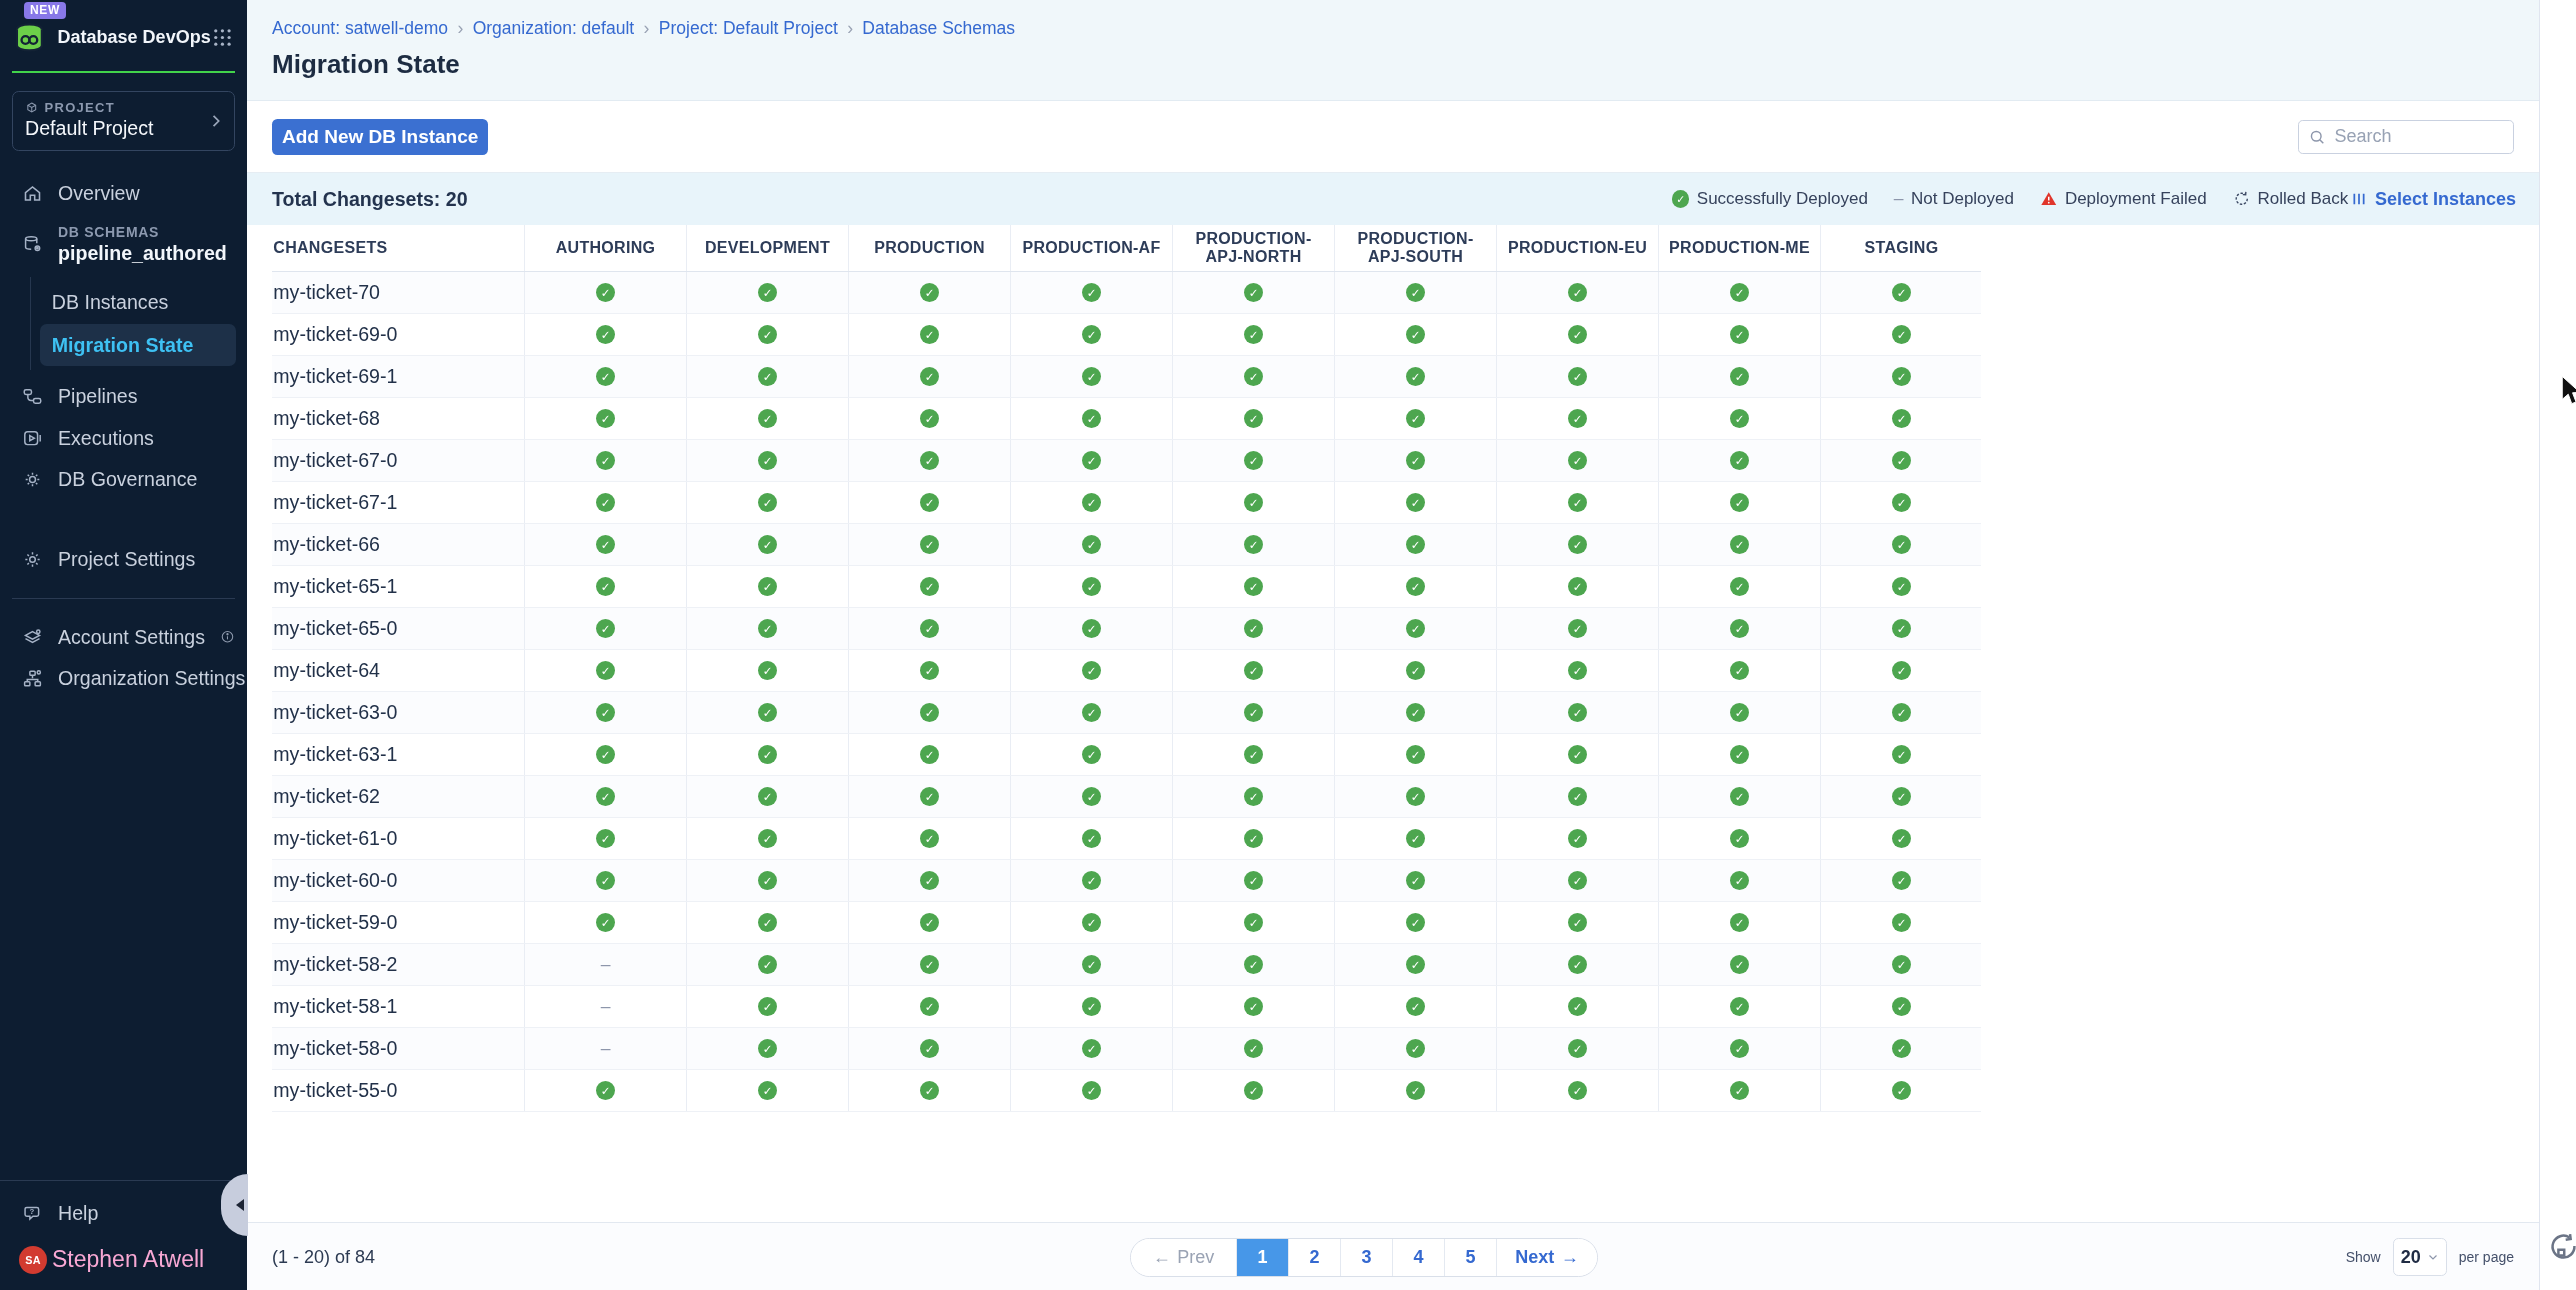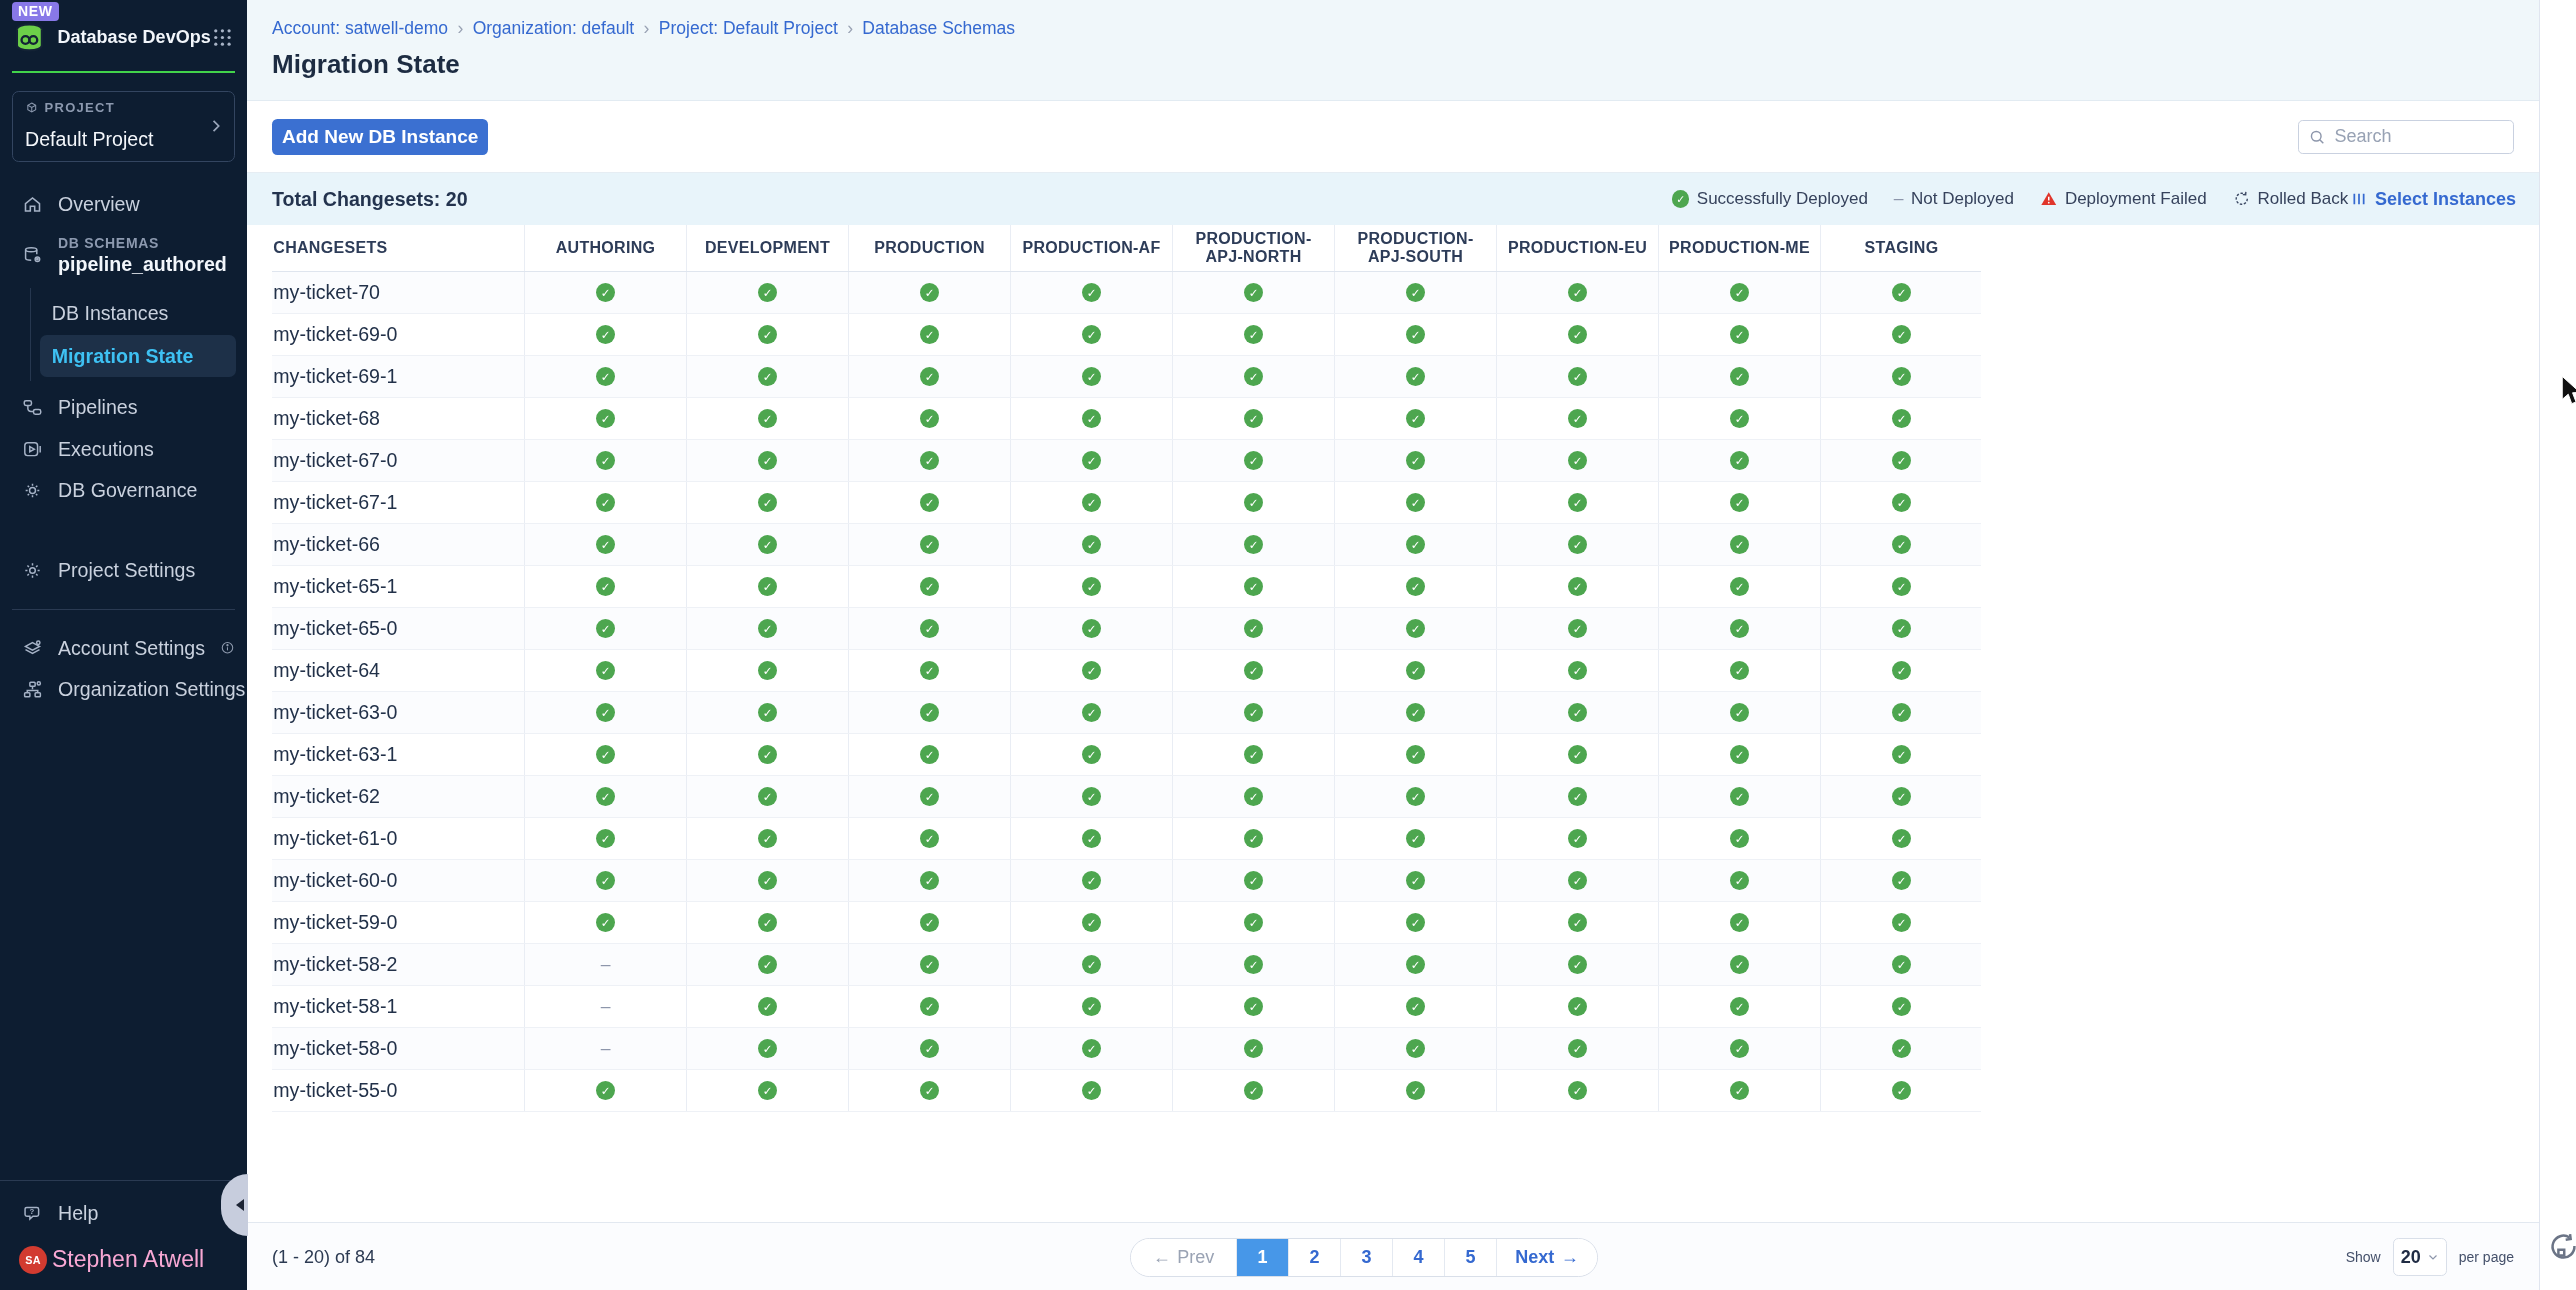--- a/index.html
+++ b/index.html
@@ -10,36 +10,36 @@
   }
   svg { display:block; }
 
   
   .sidebar {
     position:absolute; left:0; top:0; bottom:0; width:247px;
     background:#0d1d31; color:#c9d1de; z-index:2;
   }
   .logo-row { position:relative; display:flex; align-items:center; padding:20px 13.5px 0 12px; }
   .new-badge {
-    position:absolute; top:2px; left:12px; background:#8878e8; color:#fff;
-    font-size:14px; font-weight:700; letter-spacing:0.7px; padding:1.3px 6px; border-radius:4px;
+    position:absolute; top:2px; left:24px; background:#8878e8; color:#fff;
+    font-size:12px; font-weight:700; letter-spacing:0.7px; padding:1.3px 6px; border-radius:4px;
   }
   .logo-svg { width:35px; height:35px; }
   .app-name { font-size:18px; font-weight:700; color:#f2f6fb; margin-left:10.8px; white-space:nowrap; }
   .grid-icon { margin-left:auto; width:23px; height:23px; color:#a7b3c6; cursor:pointer; }
   .green-line { height:2px; background:#42d34b; margin:16px 12px 0 12px; }
 
   .project-box {
     margin:17.5px 12px 0 12px; border:1.3px solid #334560; border-radius:6.7px;
     padding:8.8px 12px 10px 12px; position:relative; cursor:pointer;
   }
   .project-label-row { display:flex; align-items:center; gap:6px; color:#8c99af; }
   .project-label { font-size:13px; font-weight:700; letter-spacing:1.3px; }
   .cube-icon { width:13.5px; height:13.5px; color:#8c99af; }
-  .project-value { font-size:19.6px; color:#f4f7fb; margin-top:13px; }
+  .project-value { font-size:19.6px; color:#f4f7fb; margin-top:2px; }
   .project-chevron { position:absolute; right:9.4px; top:50%; transform:translateY(-50%); width:17.5px; height:17.5px; color:#9aa6ba; }
 
   nav.side-nav { margin-top:21.6px; }
   .nav-item {
     display:flex; align-items:center; gap:15px; padding:9.4px 12px 9.4px 22px;
     font-size:19.6px; color:#c9d1de; cursor:pointer; white-space:nowrap;
   }
   .nav-item .nav-ic { width:21px; height:21px; color:#a5b2c6; flex:0 0 auto; }
   .schemas-text { display:flex; flex-direction:column; gap:2px; }
   .schemas-label { font-size:14px; font-weight:700; letter-spacing:0.7px; color:#8c99af; }

